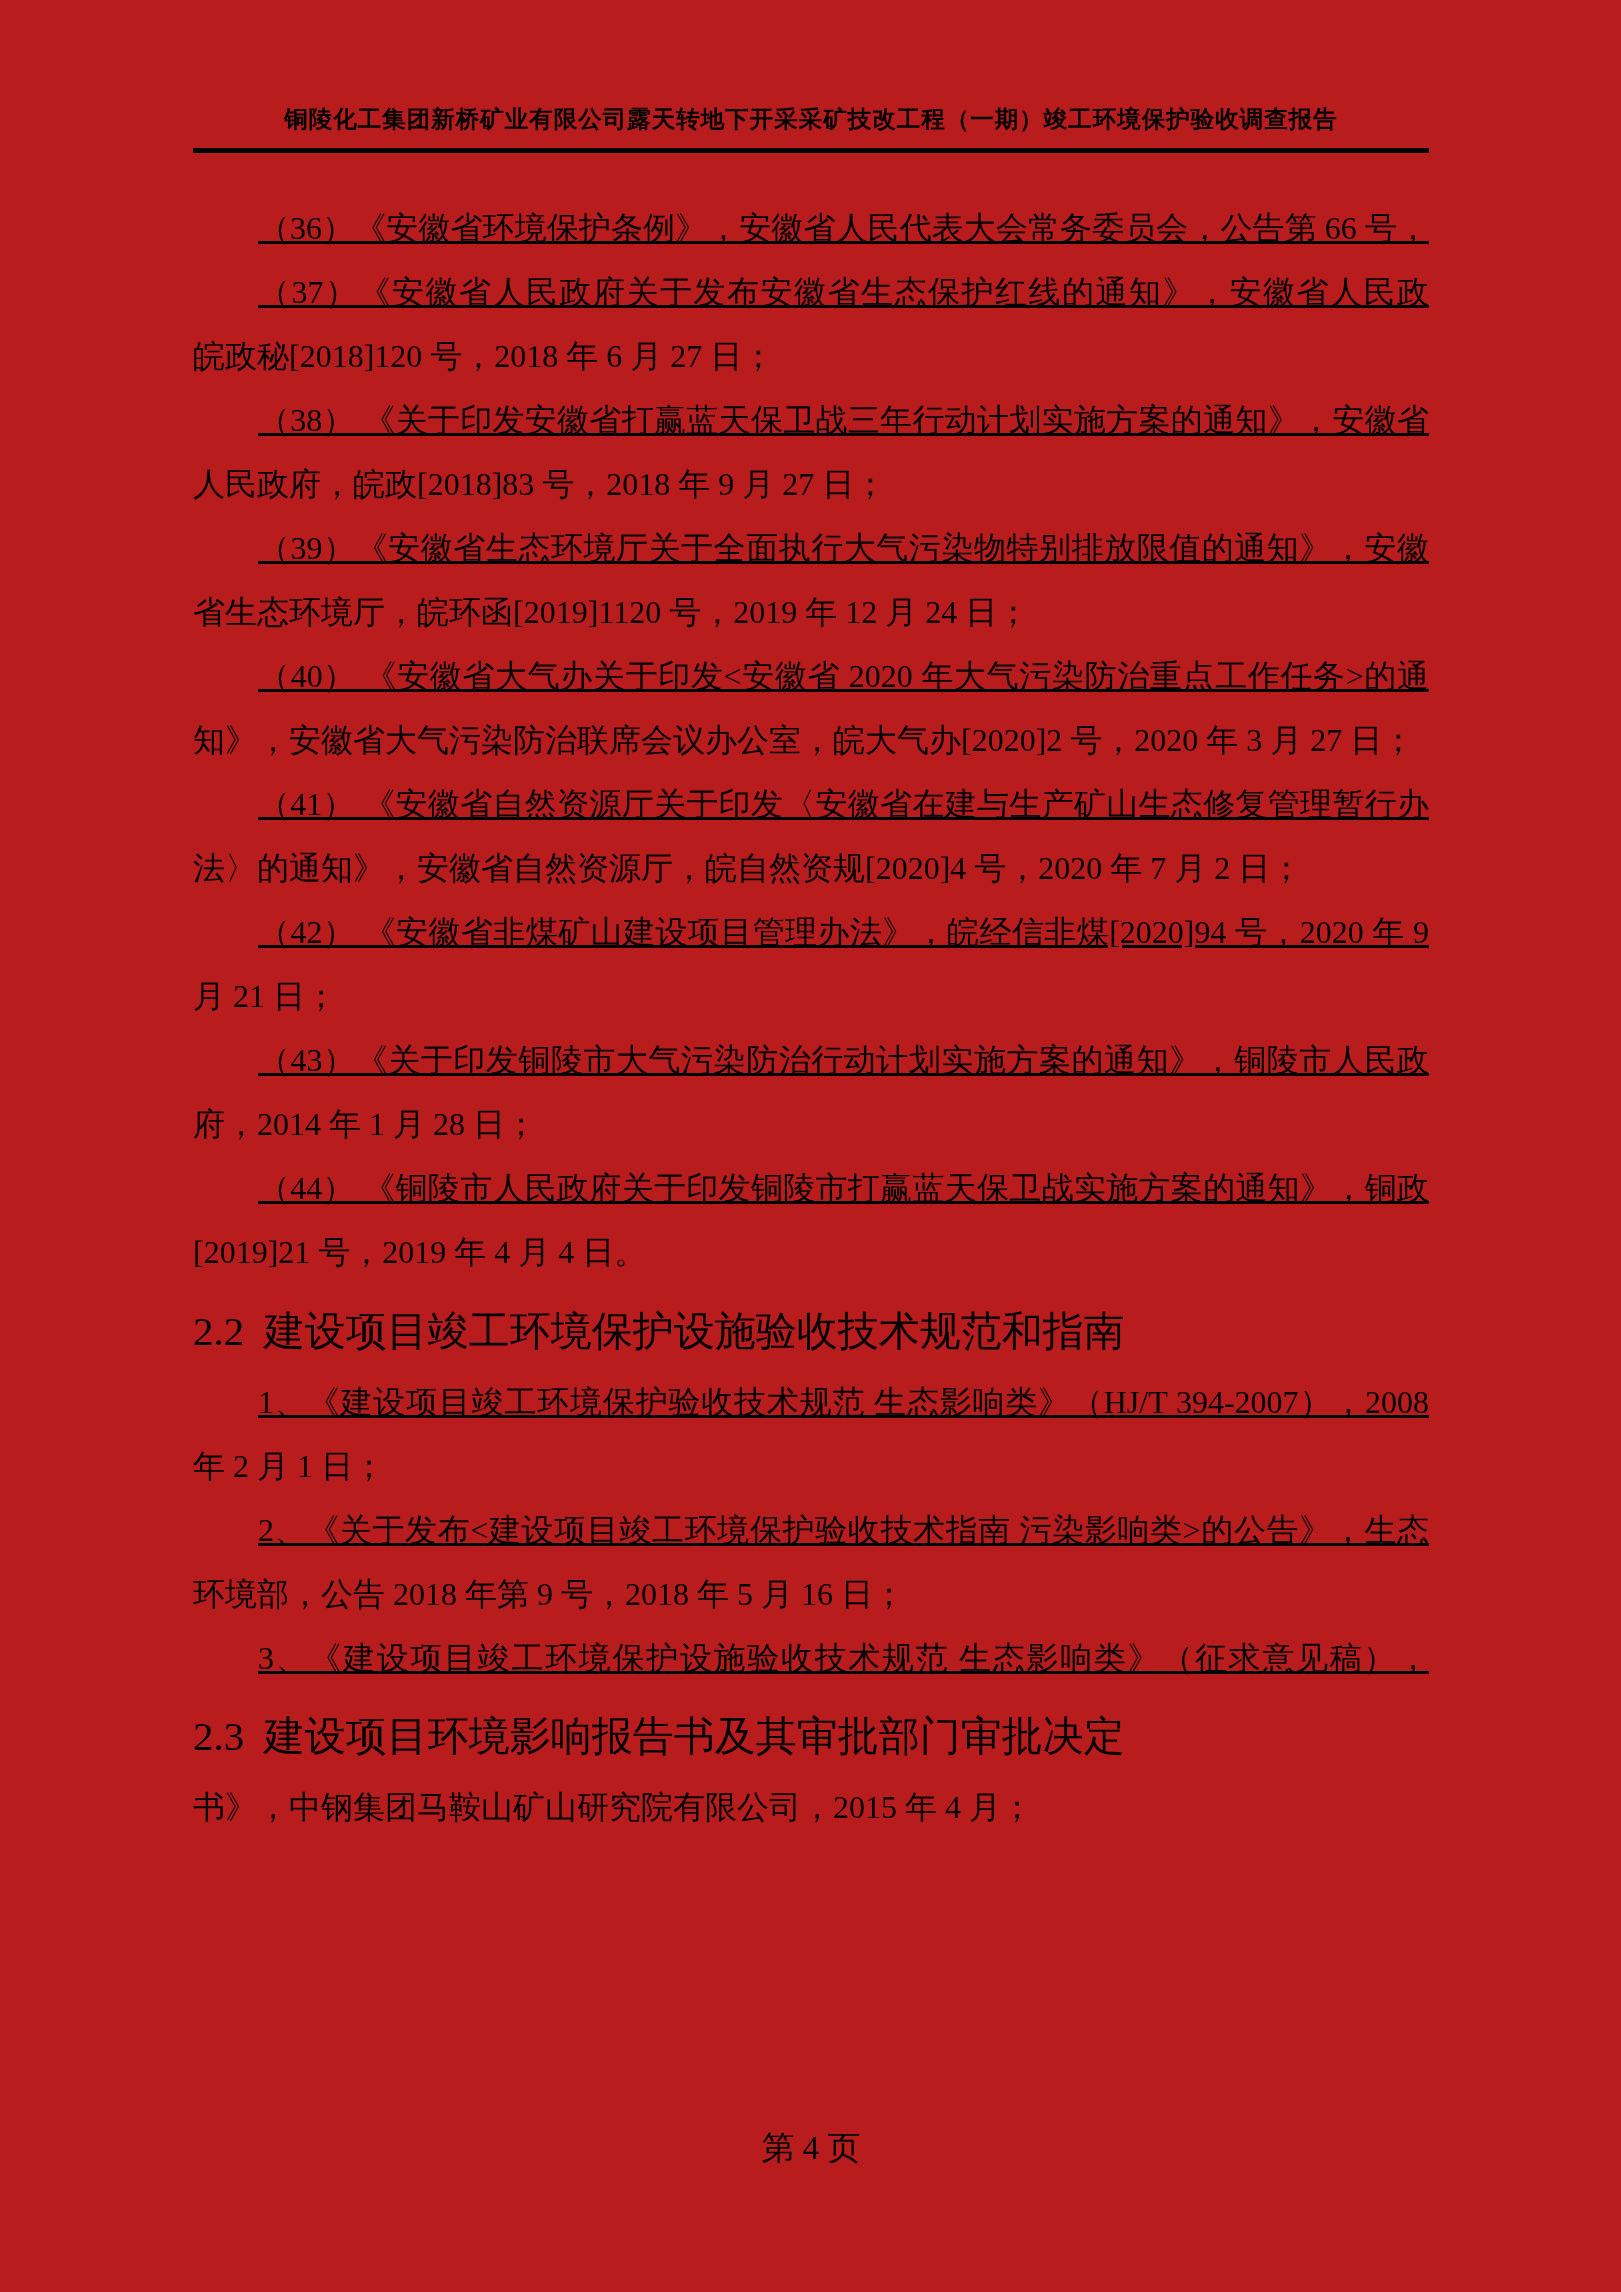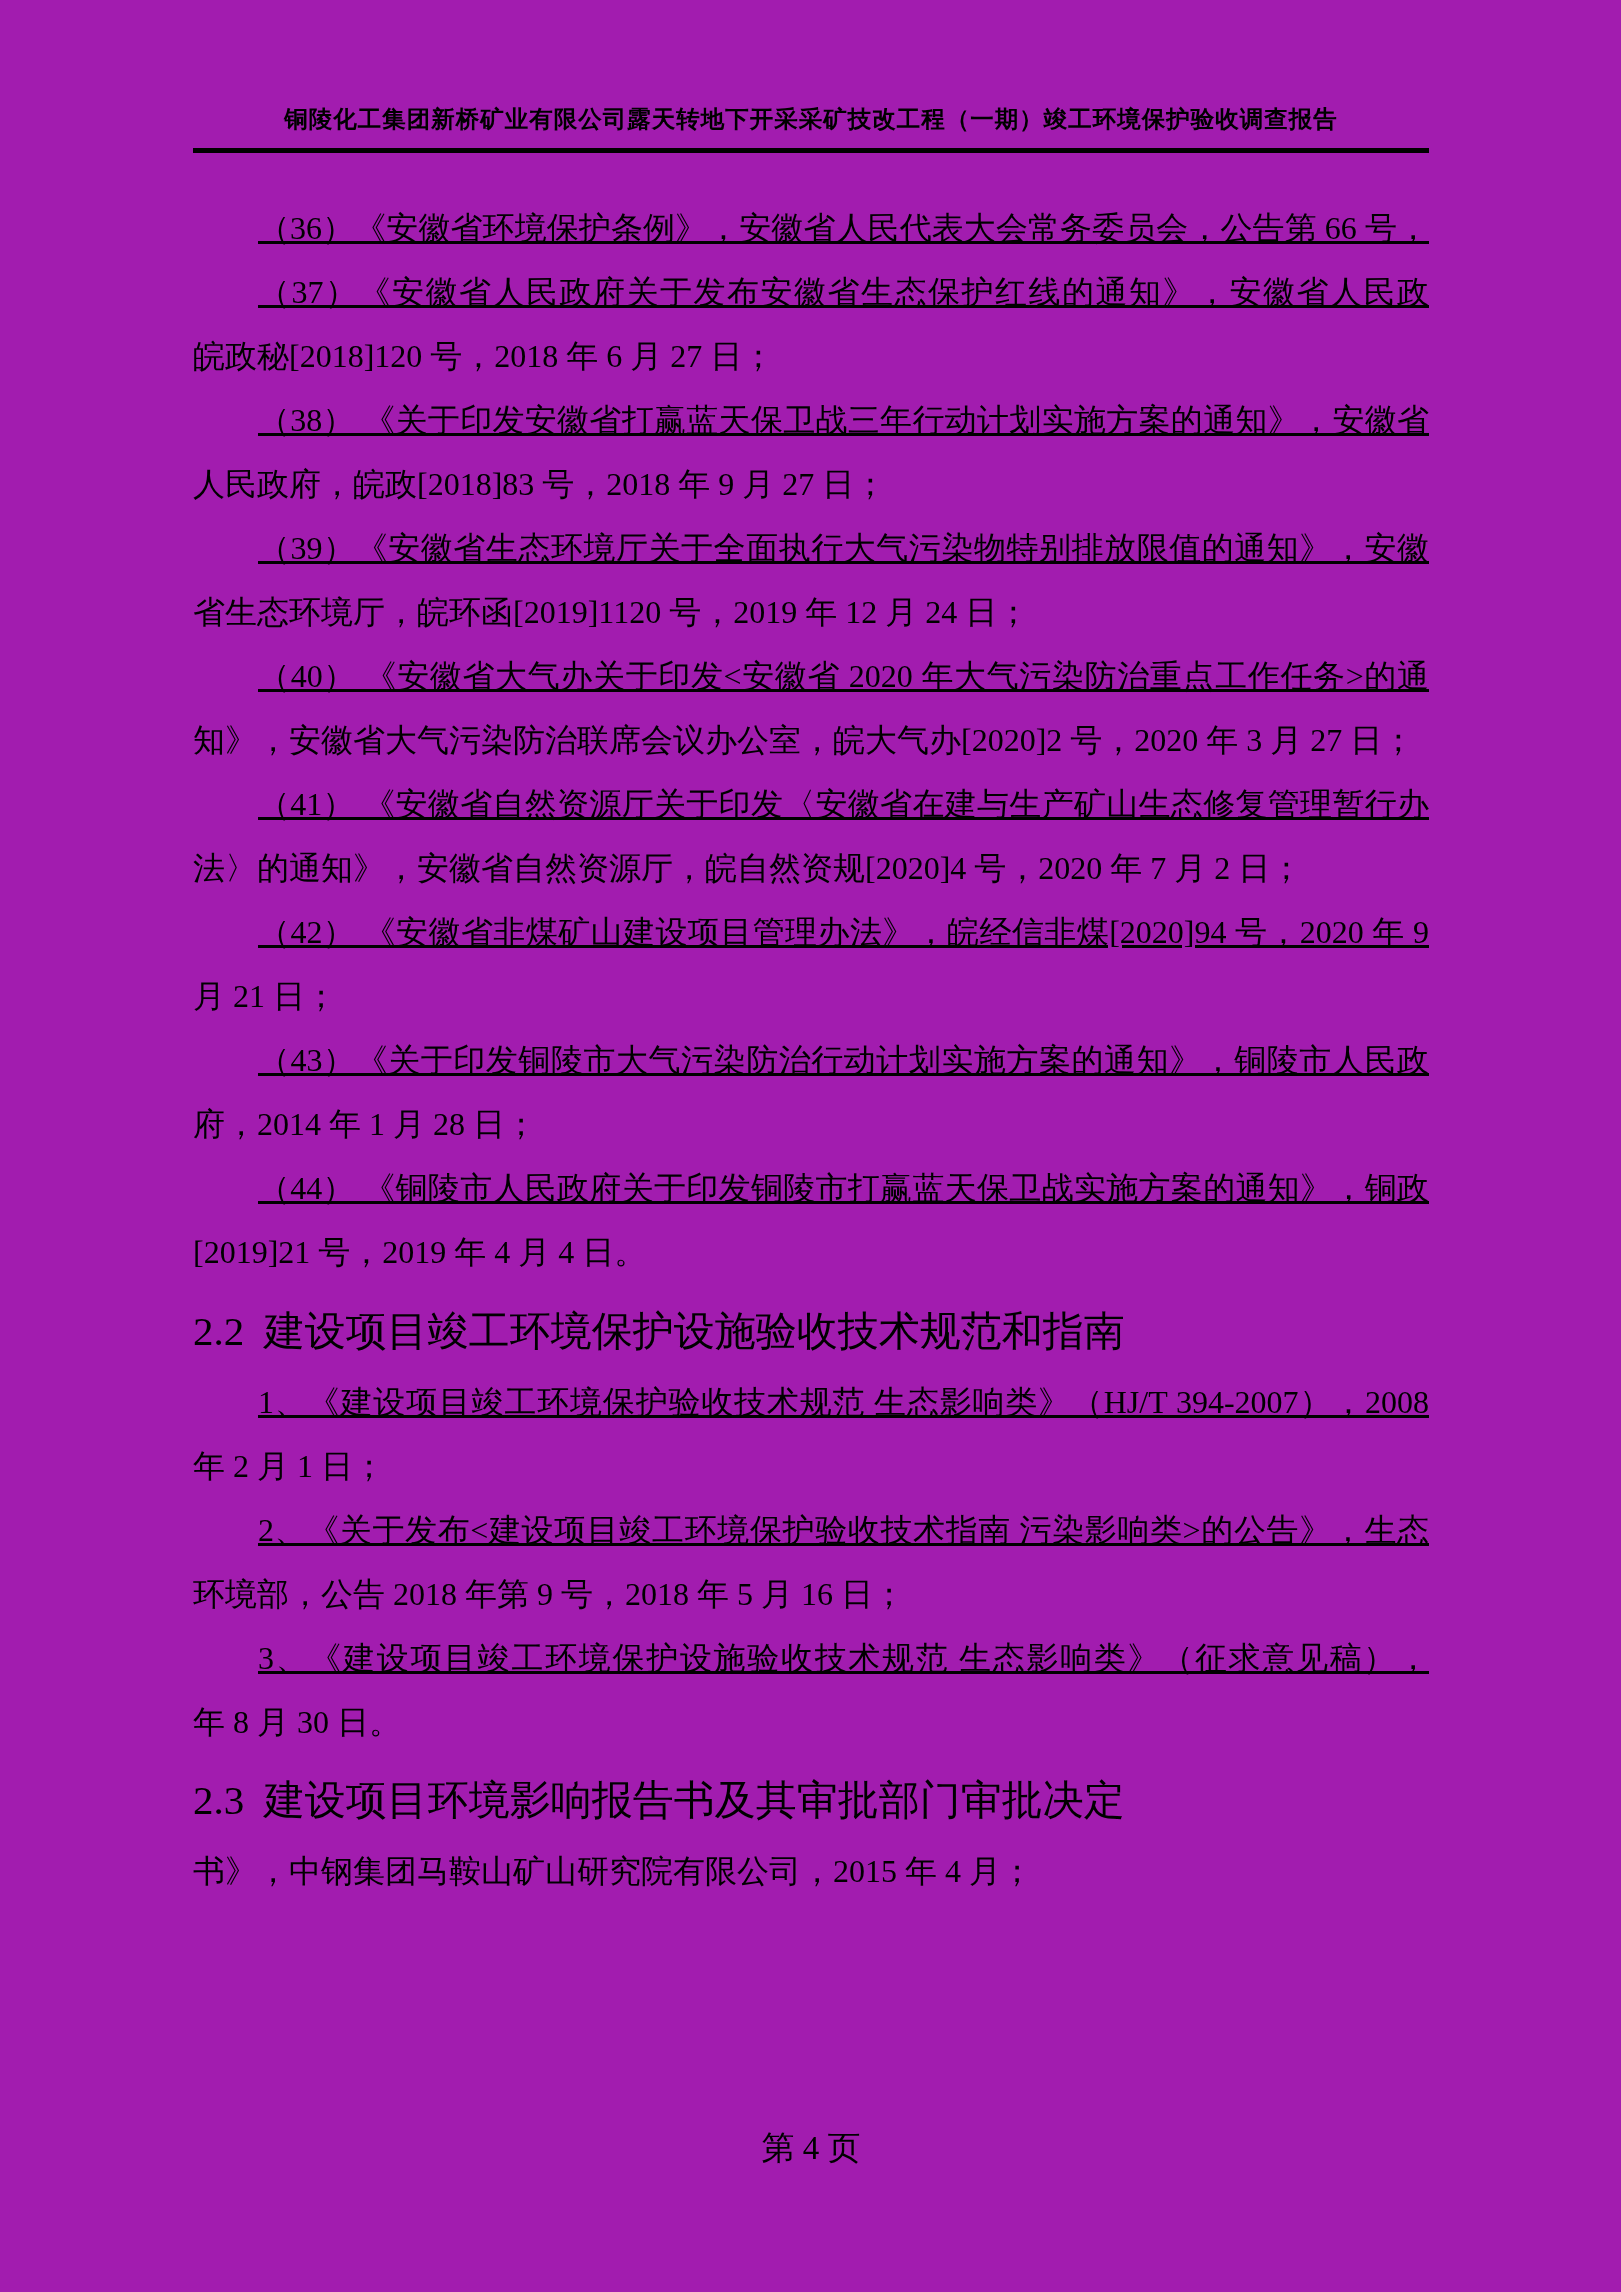--- a/index.html
+++ b/index.html
@@ -1,20 +1,20 @@
 <!DOCTYPE html>
 <html><head>
 <meta charset="utf-8">
 <style>
   html, body { margin: 0; padding: 0; background: #e8e8e8; }
   .page {
     position: relative;
     width: 1621px;
     height: 2293px;
-    background: #a21caf;
+    background: #b91c1c;
     color: #000000;
     font-family: "Liberation Serif", "DejaVu Serif", serif;
     overflow: hidden;
   }
   .page-header {
     position: absolute;
     left: 193px;
     top: 97px;
     width: 1236px;
     text-align: center;
@@ -92,21 +92,20 @@
       <div class="line indent fill">（43）《关于印发铜陵市大气污染防治行动计划实施方案的通知》，铜陵市人民政</div>
       <div class="line">府，2014 年 1 月 28 日；</div>
       <div class="line indent fill">（44） 《铜陵市人民政府关于印发铜陵市打赢蓝天保卫战实施方案的通知》，铜政</div>
       <div class="line">[2019]21 号，2019 年 4 月 4 日。</div>
       <div class="heading"><span class="hnum">2.2</span><span>建设项目竣工环境保护设施验收技术规范和指南</span></div>
       <div class="line indent fill">1、《建设项目竣工环境保护验收技术规范  生态影响类》（HJ/T 394-2007），2008</div>
       <div class="line">年 2 月 1 日；</div>
       <div class="line indent fill">2、《关于发布&lt;建设项目竣工环境保护验收技术指南  污染影响类&gt;的公告》，生态</div>
       <div class="line">环境部，公告 2018 年第 9 号，2018 年 5 月 16 日；</div>
       <div class="line indent fill">3、《建设项目竣工环境保护设施验收技术规范  生态影响类》（征求意见稿），2018</div>
-      <div class="line">年 8 月 30 日。</div>
       <div class="heading"><span class="hnum">2.3</span><span>建设项目环境影响报告书及其审批部门审批决定</span></div>
       <div class="line">书》，中钢集团马鞍山矿山研究院有限公司，2015 年 4 月；</div>
     </div>
 
   <div class="page-footer">第 4 页</div>
 
 </div>
 
 
 </body></html>

